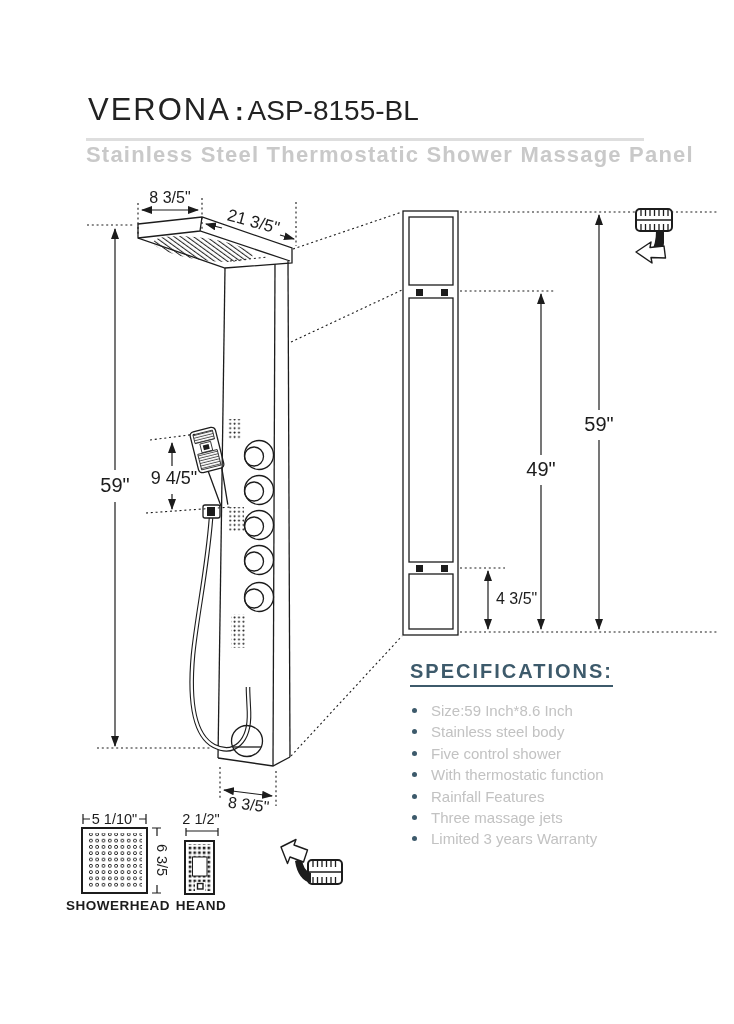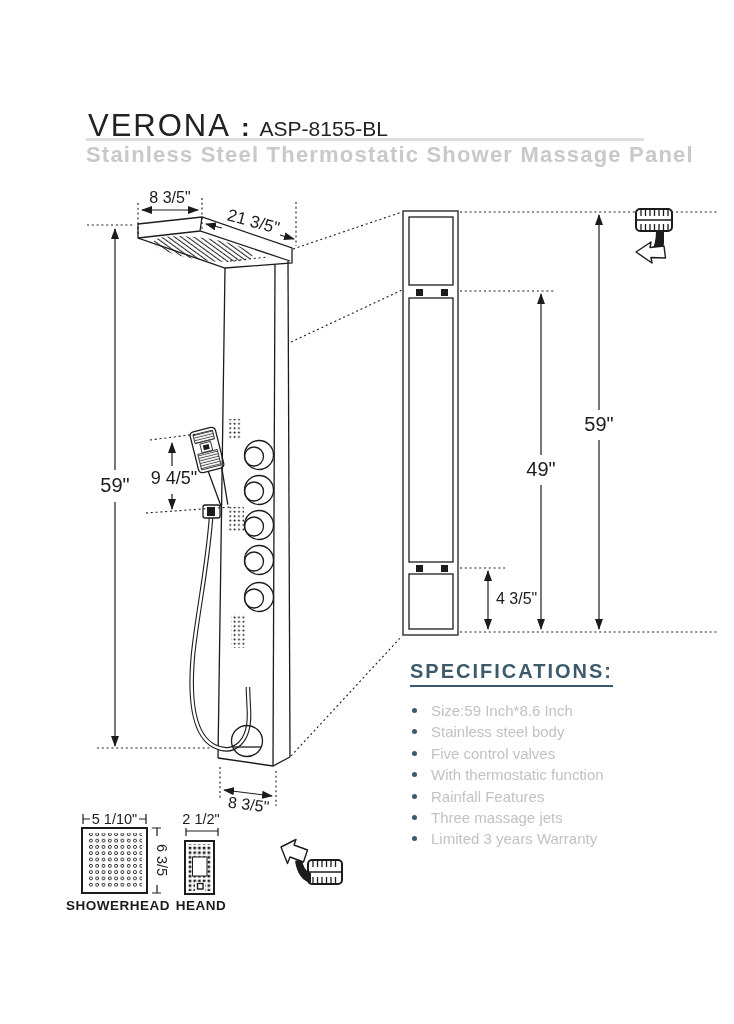--- a/index.html
+++ b/index.html
@@ -1,23 +1,23 @@
 <!DOCTYPE html>
 <html><head>
 <meta charset="utf-8">
 <style>
   html,body{margin:0;padding:0;background:#ffffff;}
   #page{position:relative;width:734px;height:1024px;background:#fff;overflow:hidden;
         font-family:"Liberation Sans",sans-serif;}
   .abs{position:absolute;}
   
-  #title-row{left:88px;top:92px;display:flex;align-items:baseline;gap:10px;color:#222;margin-top:16px;}
+  #title-row{left:88px;top:92px;display:flex;align-items:baseline;gap:4px;color:#222;}
   #brand{font-size:31px;letter-spacing:2px;font-weight:400;}
   #title-sep{font-size:26px;font-weight:700;}
-  #model{font-size:21px;font-weight:500;}
+  #model{font-size:28px;font-weight:500;}
   #title-rule{left:86px;top:138px;width:558px;height:3px;background:#dedede;}
   #subtitle{left:86px;top:142px;font-size:22px;letter-spacing:1.2px;color:#c9c9c9;white-space:nowrap;font-weight:bold;}
   
   #specs{left:410px;top:652px;width:280px;}
   #specs h2{margin:8px 0 13px 0;font-size:20px;font-weight:600;letter-spacing:2px;
             color:#3d5a6b;display:inline-block;border-bottom:2px solid #3d5a6b;padding-bottom:2px;}
   .spec-row{display:flex;align-items:flex-start;line-height:21.4px;}
   .spec-bullet{width:5px;height:5px;border-radius:50%;background:#3d5a6b;margin:8px 14px 0 2px;flex:none;}
   .spec-text{font-size:15px;color:#c2c2c2;}
   
@@ -248,21 +248,21 @@
     <div class="spec-row">
       <span class="spec-bullet"></span>
       <span class="spec-text">Size:59 Inch*8.6 Inch</span>
     </div>
     <div class="spec-row">
       <span class="spec-bullet"></span>
       <span class="spec-text">Stainless steel body</span>
     </div>
     <div class="spec-row">
       <span class="spec-bullet"></span>
-      <span class="spec-text">Five control valves</span>
+      <span class="spec-text">Five control shower</span>
     </div>
     <div class="spec-row">
       <span class="spec-bullet"></span>
       <span class="spec-text">With thermostatic function</span>
     </div>
     <div class="spec-row">
       <span class="spec-bullet"></span>
       <span class="spec-text">Rainfall Features</span>
     </div>
     <div class="spec-row">

